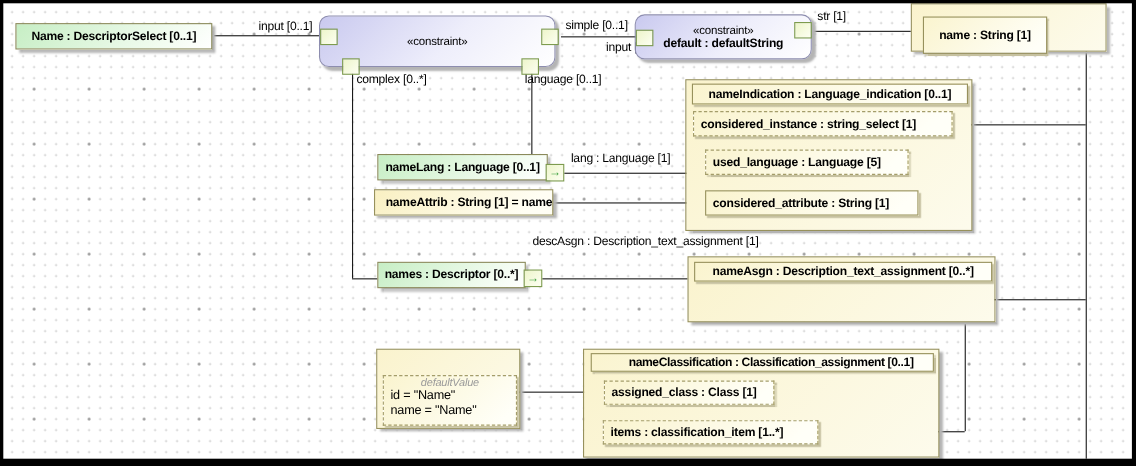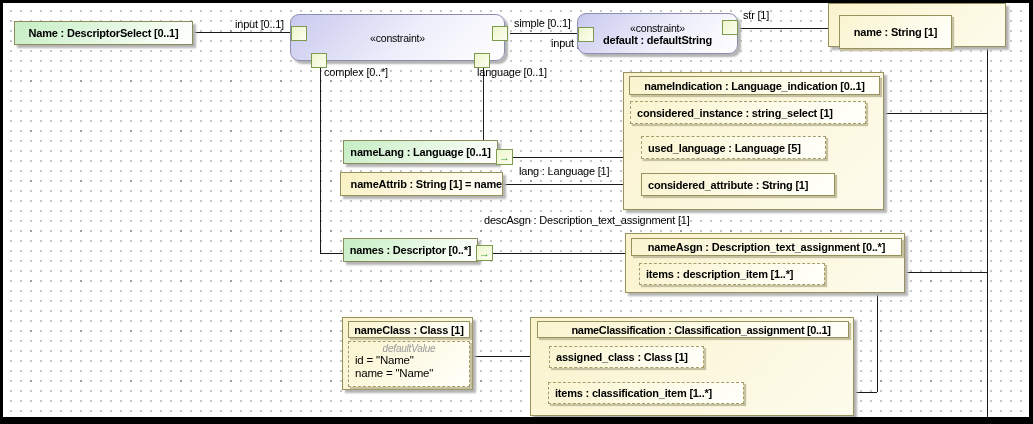--- a/index.html
+++ b/index.html
@@ -76,21 +76,21 @@
   <div class="vline" style="left:877px;top:293px;height:99px;"></div>
   <div class="hline" style="left:743px;top:392px;width:134px;"></div>
   <div class="hline" style="left:472px;top:356px;width:76px;"></div>
 
   <div class="elabel" style="left:235px;top:18px;">input [0..1]</div>
   <div class="elabel" style="left:514px;top:17px;">simple [0..1]</div>
   <div class="elabel" style="left:551px;top:37px;">input [0..1]</div>
   <div class="elabel" style="left:743px;top:9px;">str [1]</div>
   <div class="elabel" style="left:324px;top:66px;">complex [0..*]</div>
   <div class="elabel" style="left:477px;top:66px;">language [0..1]</div>
-  <div class="elabel" style="left:519px;top:138px;margin-top:27px;">lang : Language [1]</div>
+  <div class="elabel" style="left:519px;top:138px;">lang : Language [1]</div>
   <div class="elabel" style="left:484px;top:214px;">descAsgn : Description_text_assignment [1]</div>
 
   <div class="node green center" style="left:14px;top:21px;width:179px;height:24px;">
     <span>Name : DescriptorSelect [0..1]</span>
   </div>
 
   <div class="node purple" style="left:290px;top:14px;width:215px;height:47px;">
     <span class="stereo">«constraint»</span>
   </div>
   <div class="port" style="left:291px;top:26px;"></div>
@@ -141,29 +141,23 @@
     <span>names : Descriptor [0..*]</span>
   </div>
   <div class="port aport" style="left:476px;top:245px;width:17px;height:16px;">
     <span>→</span>
   </div>
 
   <div class="node container" style="left:625px;top:233px;width:280px;height:60px;">
     <div class="inner center" style="left:5px;top:4px;width:271px;height:18px;padding-left:0;">
       <span>nameAsgn : Description_text_assignment [0..*]</span>
     </div>
-    <div class="inner dashed" style="left:13px;top:29px;width:186px;height:22px;">
-      <span>items : description_item [1..*]</span>
-    </div>
   </div>
 
   <div class="node container" style="left:342px;top:317px;width:131px;height:73px;">
-    <div class="inner center" style="left:5px;top:3px;width:122px;height:17px;padding-left:0;">
-      <span>nameClass : Class [1]</span>
-    </div>
     <div class="inner dashed" style="left:5px;top:23px;width:122px;height:46px;display:block;padding:1px 0 0 0;">
       <div class="dv">defaultValue</div>
       <div class="attr-line" style="padding-left:6px;">id = "Name"</div>
       <div class="attr-line" style="padding-left:6px;">name = "Name"</div>
     </div>
   </div>
 
   <div class="node container" style="left:530px;top:317px;width:324px;height:99px;">
     <div class="inner center" style="left:6px;top:3px;width:312px;height:17px;padding-left:16px;letter-spacing:-0.35px;">
       <span>nameClassification : Classification_assignment [0..1]</span>

